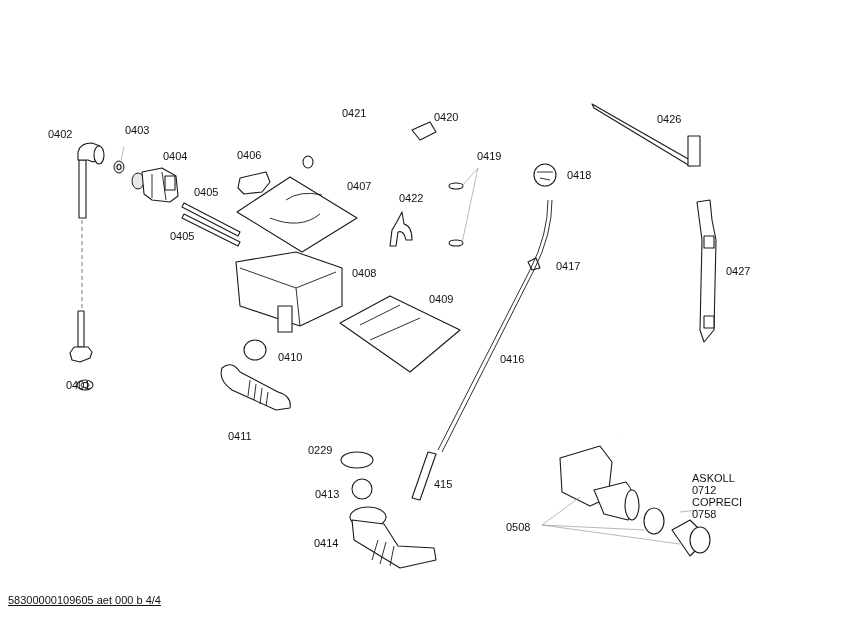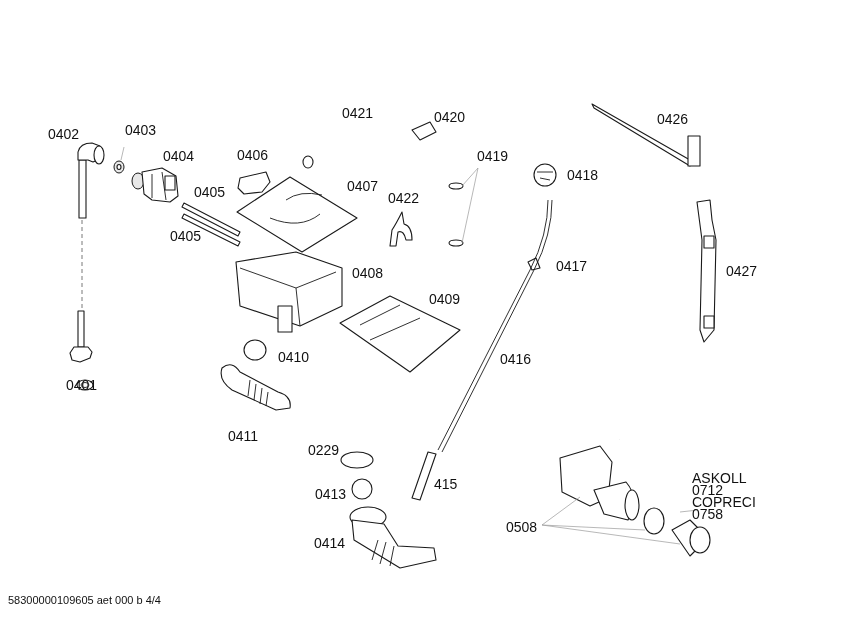--- a/index.html
+++ b/index.html
@@ -1,20 +1,20 @@
 <!DOCTYPE html>
 <html><head>
 <meta charset="utf-8">
 <style>
   html, body { margin: 0; padding: 0; background: #ffffff; }
   body { width: 847px; height: 635px; position: relative; overflow: hidden;
          font-family: "Liberation Sans", sans-serif; color: #000; }
   #diagram { position: absolute; left: 0; top: 0; width: 847px; height: 635px; }
-  .lbl { position: absolute; font-size: 14px; line-height: 12px; white-space: nowrap; color: #111; }
-  .footer { position: absolute; left: 8px; top: 594px; font-size: 11px; color: #111; }
+  .lbl { position: absolute; font-size: 11px; line-height: 12px; white-space: nowrap; color: #111; }
+  .footer { position: absolute; left: 8px; top: 594px; font-size: 11px; color: #111; text-decoration: underline; }
   svg .part { fill: #ffffff; stroke: #1a1a1a; stroke-width: 1.1; stroke-linejoin: round; stroke-linecap: round; }
   svg .thin { fill: none; stroke: #1a1a1a; stroke-width: 0.9; }
   svg .lead { fill: none; stroke: #9a9a9a; stroke-width: 0.7; }
   svg .dash { fill: none; stroke: #555; stroke-width: 0.8; stroke-dasharray: 4 3; }
   svg .grey { fill: #e8e8e8; stroke: #1a1a1a; stroke-width: 1; }
 </style>
 </head>
 <body>
 
 <svg id="diagram" viewBox="0 0 847 635" xmlns="http://www.w3.org/2000/svg">
@@ -174,21 +174,21 @@
 <div class="lbl" style="left:308px;top:444px">0229</div>
 <div class="lbl" style="left:315px;top:488px">0413</div>
 <div class="lbl" style="left:314px;top:537px">0414</div>
 <div class="lbl" style="left:434px;top:478px">415</div>
 <div class="lbl" style="left:500px;top:353px">0416</div>
 <div class="lbl" style="left:556px;top:260px">0417</div>
 <div class="lbl" style="left:567px;top:169px">0418</div>
 <div class="lbl" style="left:477px;top:150px">0419</div>
 <div class="lbl" style="left:434px;top:111px">0420</div>
 <div class="lbl" style="left:342px;top:107px">0421</div>
-<div class="lbl" style="left:388px;top:192px">0422</div>
+<div class="lbl" style="left:399px;top:192px">0422</div>
 <div class="lbl" style="left:692px;top:472px">ASKOLL</div>
 <div class="lbl" style="left:692px;top:484px">0712</div>
 <div class="lbl" style="left:692px;top:496px">COPRECI</div>
 <div class="lbl" style="left:692px;top:508px">0758</div>
 <div class="lbl" style="left:506px;top:521px">0508</div>
 <div class="lbl" style="left:657px;top:113px">0426</div>
 <div class="lbl" style="left:726px;top:265px">0427</div>
 <div class="lbl" style="left:66px;top:379px">0401</div>
 
 <div class="footer">58300000109605 aet 000 b 4/4</div>

